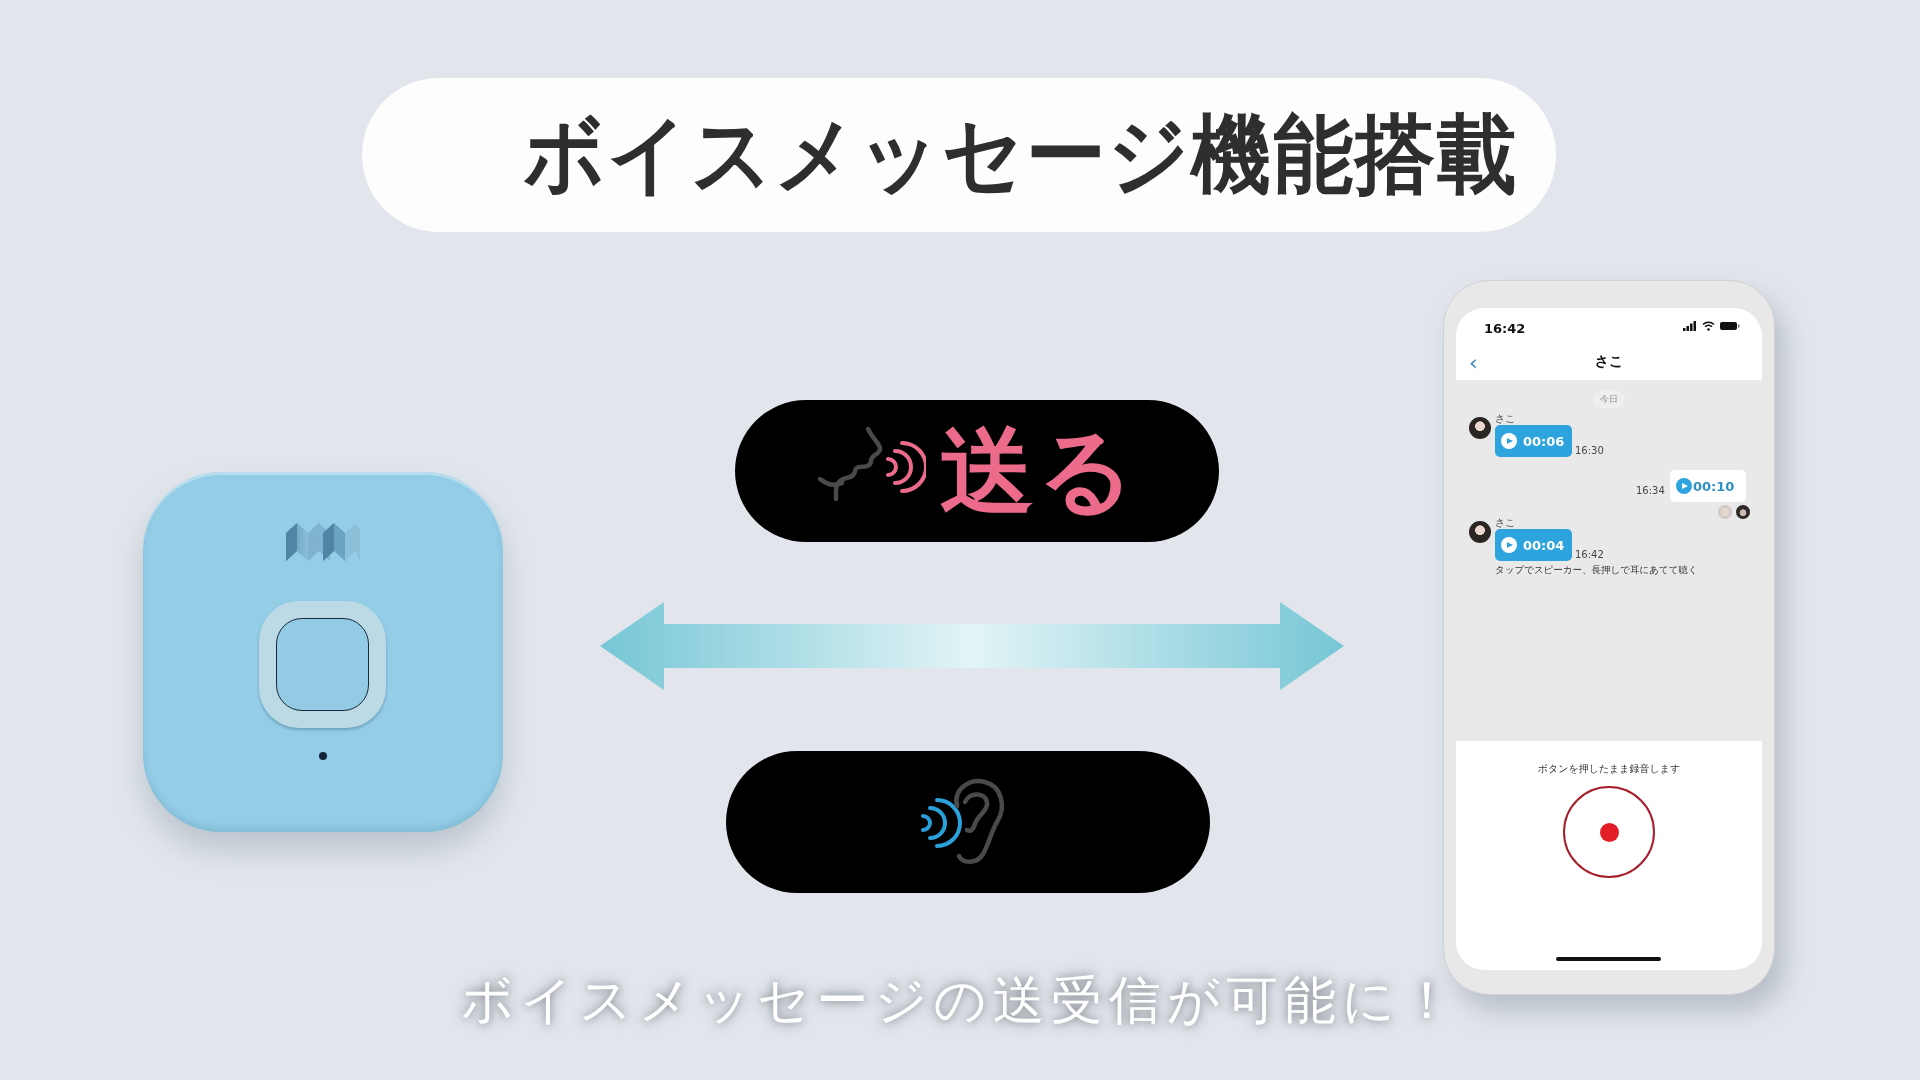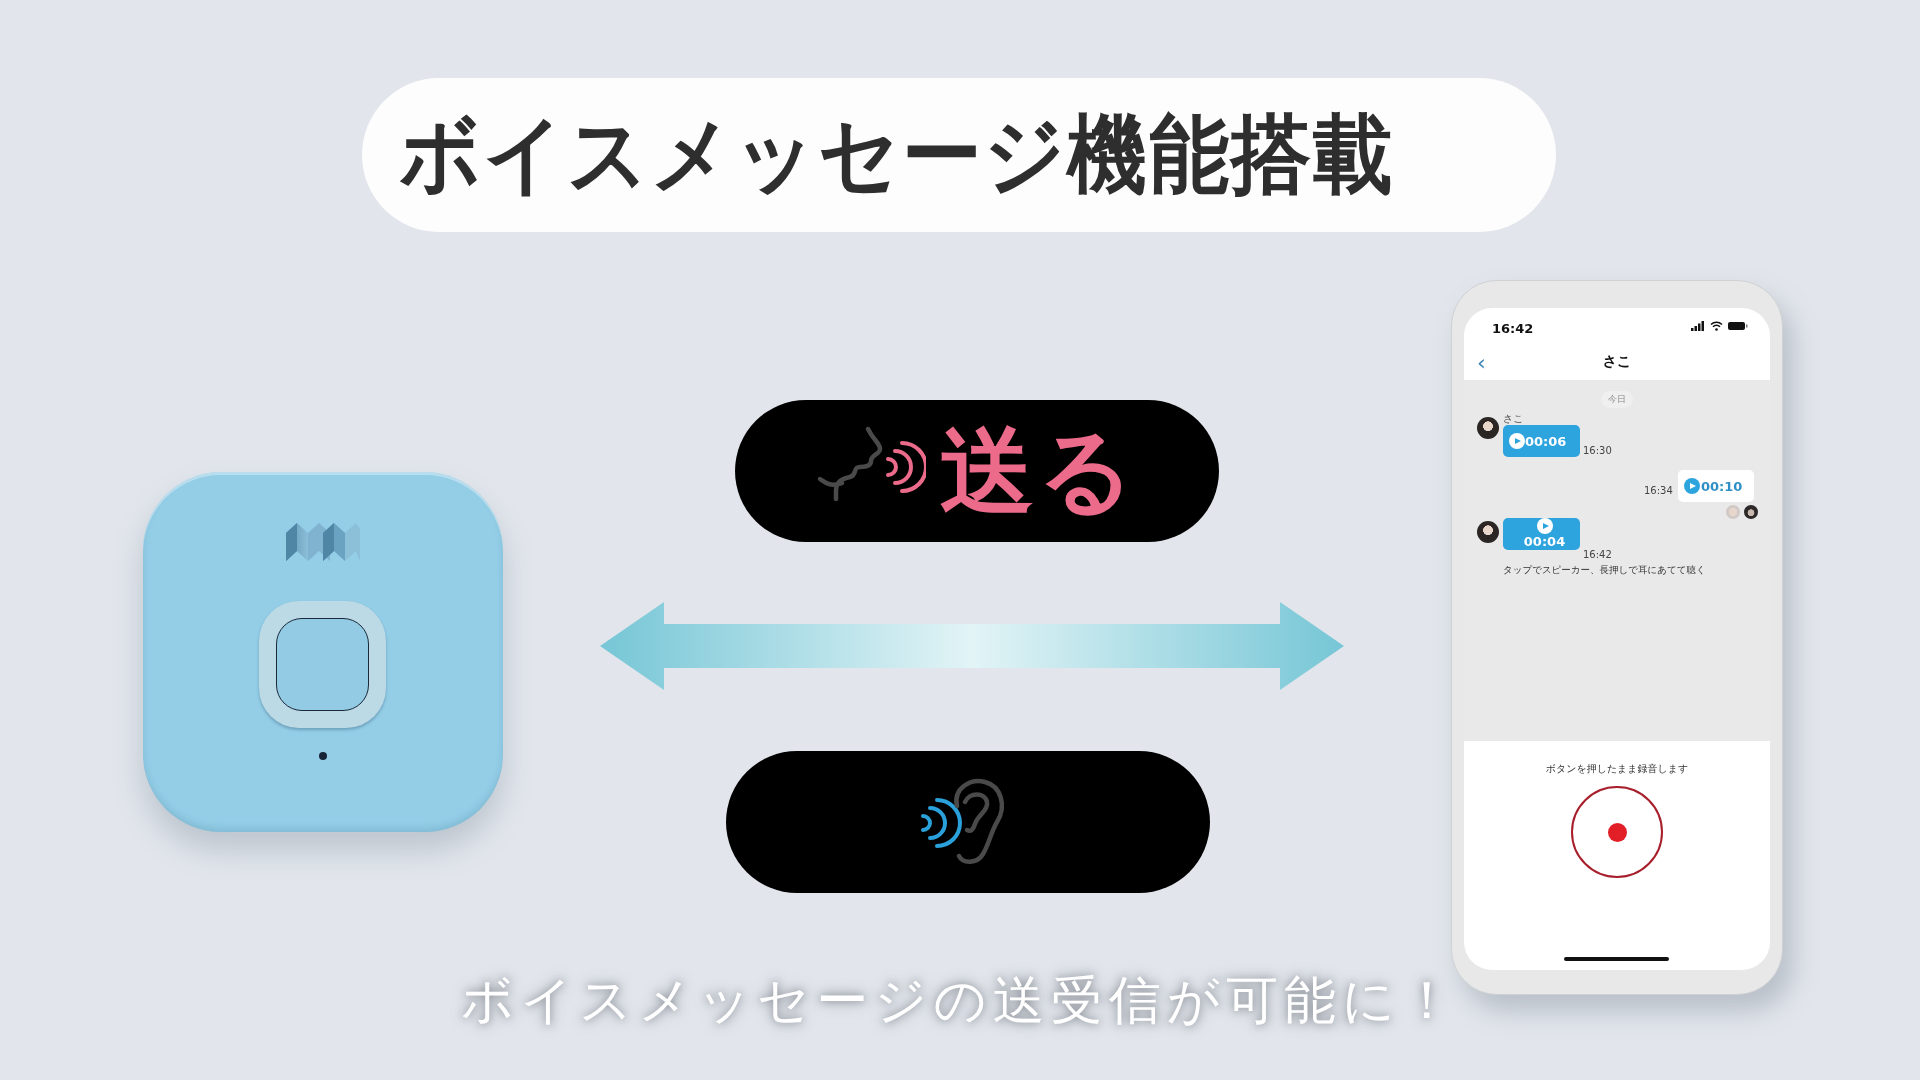--- a/index.html
+++ b/index.html
@@ -7,21 +7,21 @@
     width:1920px; height:1080px; overflow:hidden; position:relative;
     background:#e2e6ec;
     font-family:"DejaVu Sans", "Liberation Sans", sans-serif;
   }
   .abs { position:absolute; }
 
   
   .title-pill {
     left:362px; top:78px; width:1194px; height:154px;
     background:#fdfdfd; border-radius:77px;
-    display:flex; align-items:center; justify-content:flex-start;
+    display:flex; align-items:center; justify-content:flex-end;
   }
   .title-text {
     font-size:86px; font-weight:bold; color:#2e2e2e; letter-spacing:2px;
     transform:scaleX(0.93);
   }
 
   
   .device {
     left:143px; top:472px; width:360px; height:360px;
     background:#93cde6; border-radius:78px;
@@ -60,21 +60,20 @@
     text-shadow: 0 0 8px rgba(90,95,105,0.65), 0 0 16px rgba(90,95,105,0.45);
     font-weight:normal;
   }
 
   
   .phone {
     left:1443px; top:280px; width:332px; height:715px;
     background:#e8e8e9; border-radius:46px;
     border:1.5px solid #cfd1d4; box-sizing:border-box;
     box-shadow: 10px 16px 26px rgba(110,120,135,0.35);
-    margin-left: 8px;
   }
   .screen {
     left:12px; top:27px; width:306px; height:662px;
     background:#ffffff; border-radius:28px; overflow:hidden;
   }
   .status-time { left:28px; top:13px; font-size:13px; font-weight:bold; color:#111; }
   .status-icons { right:22px; top:13px; display:flex; align-items:center; gap:5px; }
   .nav-back { left:13px; top:44px; font-size:22px; color:#3d86b8; line-height:1; }
   .nav-title { left:0; top:45px; width:306px; text-align:center; font-size:14px; font-weight:bold; color:#111; }
   .chat-area { left:0; top:72px; width:306px; height:361px; background:#e9e9e9; }
@@ -82,21 +81,21 @@
     left:137px; top:11px; width:32px; height:17px; border-radius:9px;
     background:#efefef; font-size:9px; color:#888; text-align:center; line-height:17px;
   }
   .avatar {
     width:22px; height:22px; border-radius:50%;
     background: radial-gradient(circle at 50% 42%, #e9d7cb 0 28%, #2b2624 30% 100%);
   }
   .sender-name { font-size:10px; color:#444; }
   .bubble-in {
     height:32px; width:77px; border-radius:5px; background:#2ea4df;
-    display:flex; align-items:center; padding-left:6px; box-sizing:border-box; 
+    display:flex; align-items:center; padding-left:6px; box-sizing:border-box; gap:6px;
   }
   .bubble-out {
     height:32px; width:76px; border-radius:5px; background:#ffffff;
     display:flex; align-items:center; padding-left:6px; box-sizing:border-box; gap:1px;
   }
   .play-in {
     width:16px; height:16px; border-radius:50%; background:#fff; position:relative; flex:none;
   }
   .play-in::after {
     content:""; position:absolute; left:6px; top:4.5px;
@@ -220,21 +219,21 @@
       <span class="abs msg-time" style="left:180px;top:105px;">16:34</span>
       <div class="abs bubble-out" style="left:214px;top:90px;">
         <span class="play-out"></span>
         <span class="dur-out">00:10</span>
       </div>
       <div class="abs read-avatar" style="left:262px;top:125px;background:radial-gradient(circle,#e8d6cc 0 40%,#d0c9c6 45%);"></div>
       <div class="abs read-avatar" style="left:280px;top:125px;background:radial-gradient(circle at 50% 55%,#c9b8ae 0 30%,#2c2928 35%);"></div>
 
       <div class="abs avatar" style="left:13px;top:141px;"></div>
       <span class="abs sender-name" style="left:39px;top:136px;">さこ</span>
-      <div class="abs bubble-in" style="left:39px;top:138px;flex-direction:column;">
+      <div class="abs bubble-in" style="left:39px;top:149px;">
         <span class="play-in"></span>
         <span class="dur-in">00:04</span>
       </div>
       <span class="abs msg-time" style="left:119px;top:169px;">16:42</span>
       <span class="abs hint" style="left:39px;top:184px;">タップでスピーカー、長押しで耳にあてて聴く</span>
     </div>
 
     <span class="abs record-label">ボタンを押したまま録音します</span>
     <div class="abs record-ring">
       <div class="abs record-dot"></div>

